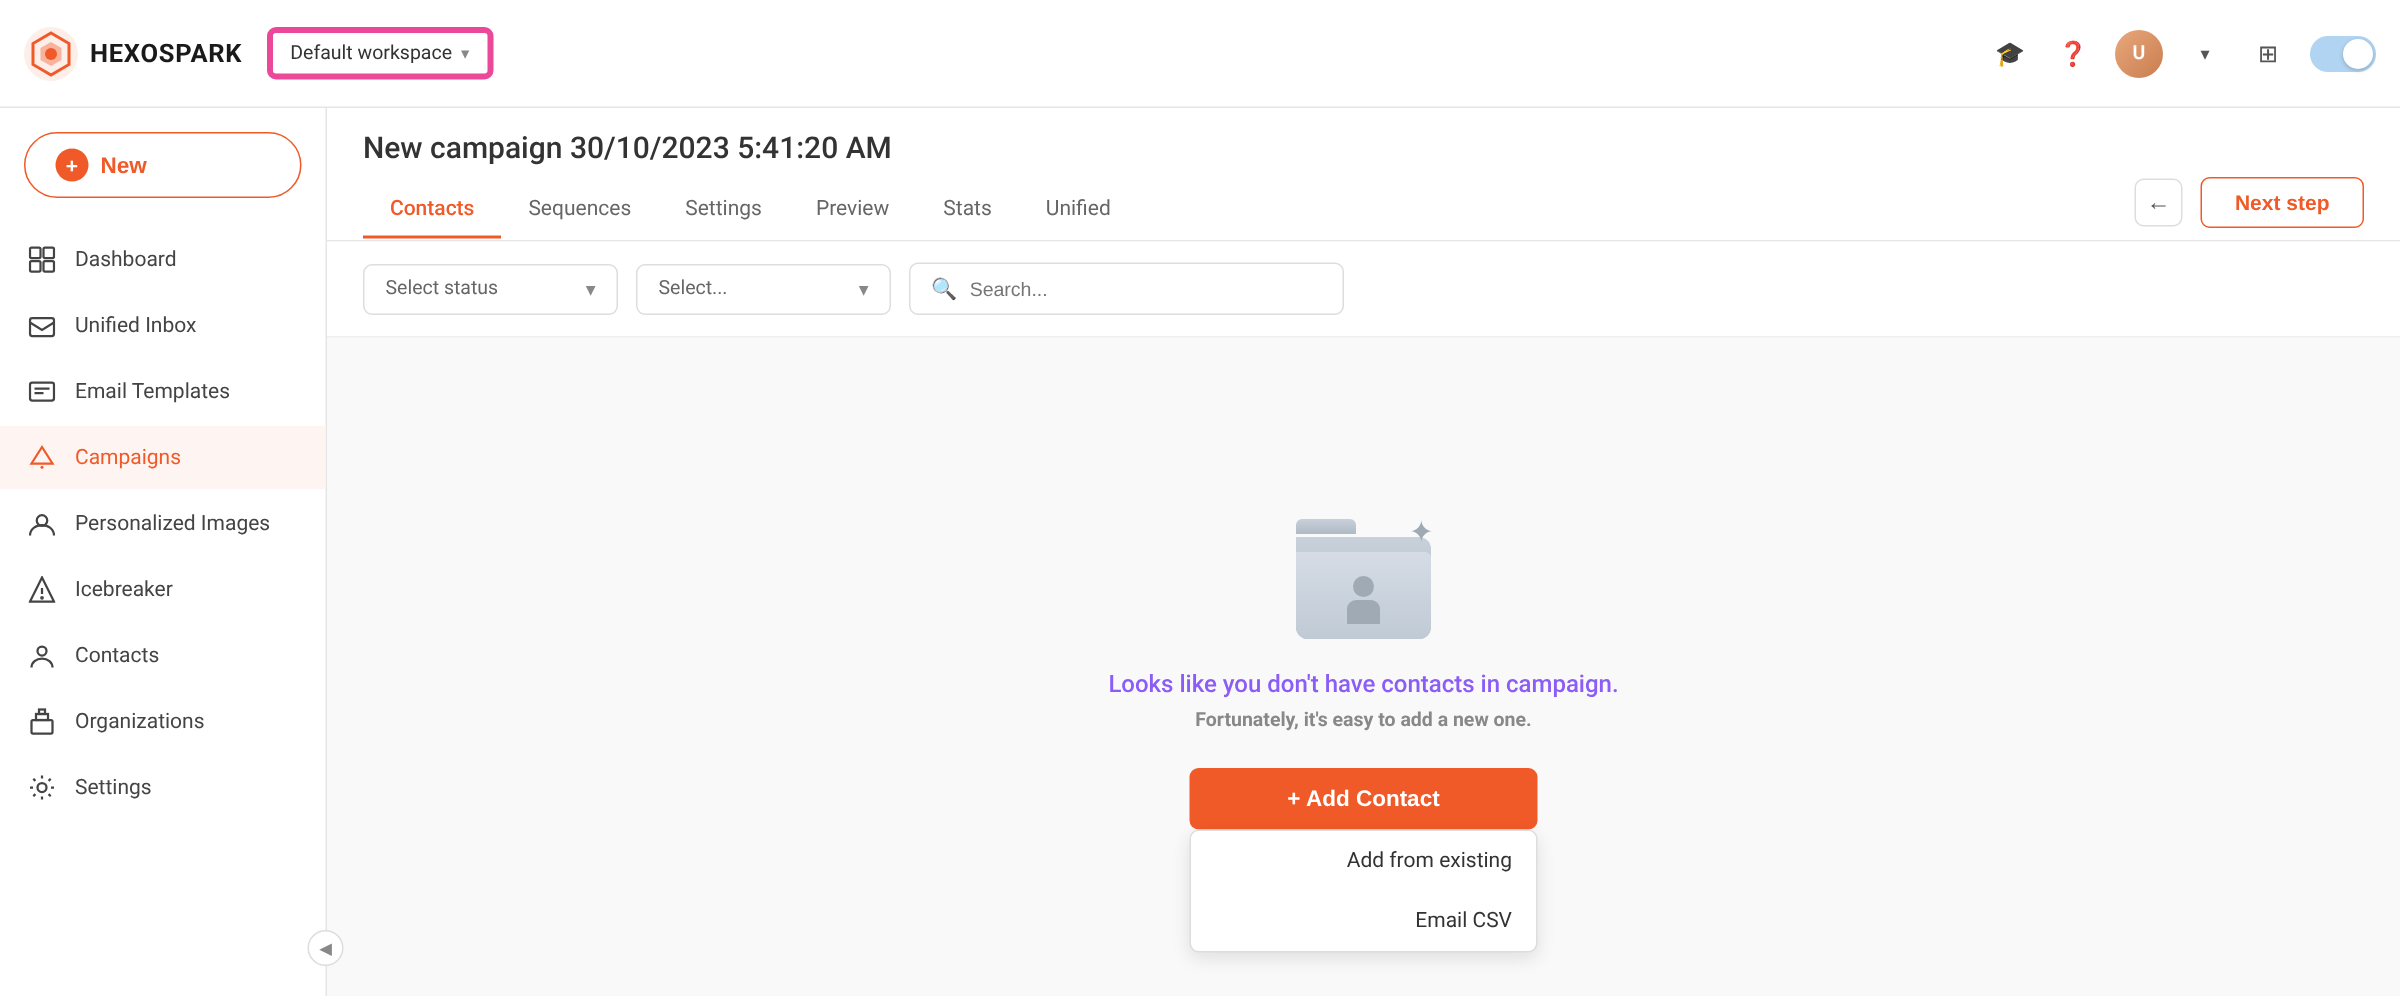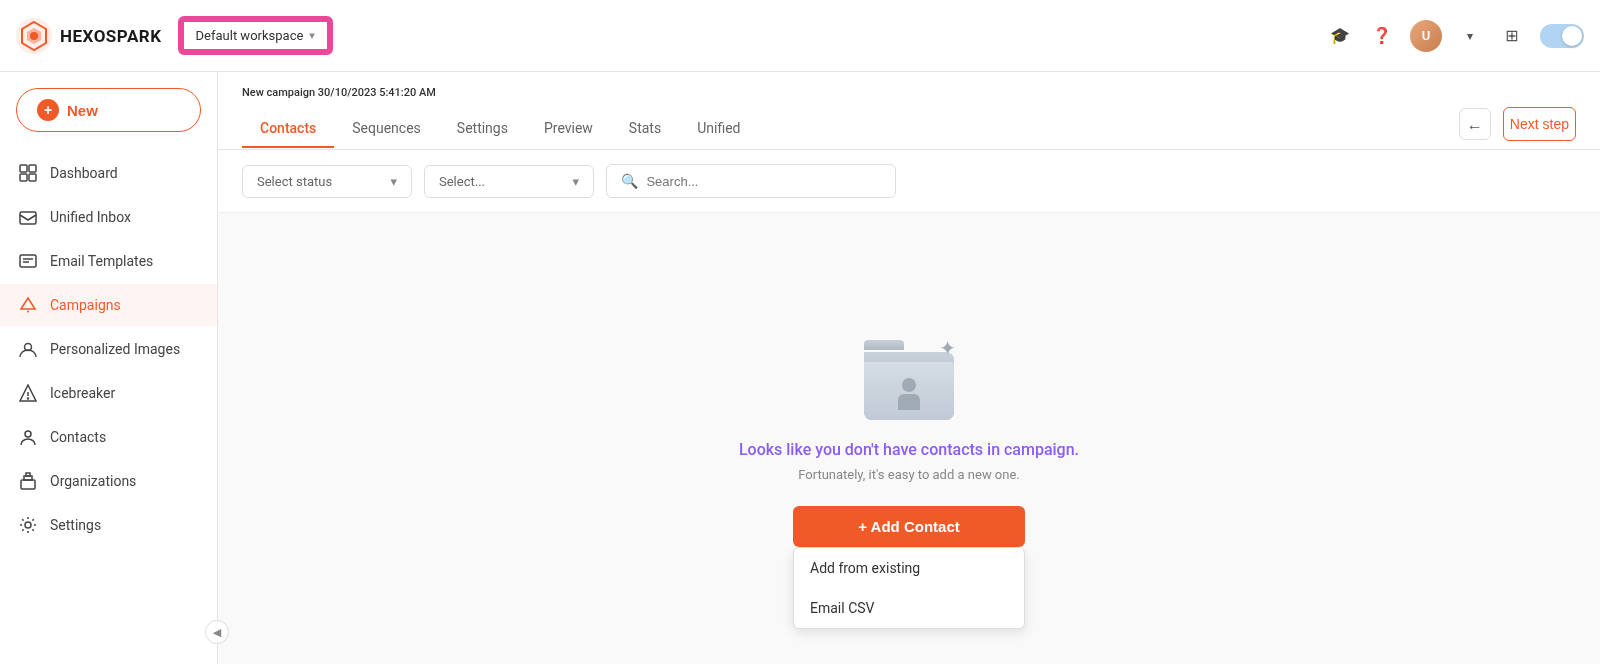--- a/index.html
+++ b/index.html
@@ -15,21 +15,21 @@
       padding: 0 16px;
       justify-content: space-between;
       flex-shrink: 0;
     }
     .navbar-left { display: flex; align-items: center; gap: 16px; }
     .logo { display: flex; align-items: center; gap: 8px; }
     .logo-icon { width: 36px; height: 36px; }
     .logo-text { font-size: 17px; font-weight: 700; color: #1a1a1a; letter-spacing: 0.5px; }
     .workspace-selector {
       display: flex; align-items: center; gap: 6px;
-      border: 6px solid #ec4899; border-radius: 6px;
+      border: 4px solid #ec4899; border-radius: 6px;
       padding: 6px 12px; cursor: pointer; background: #fff;
       font-size: 13px; color: #333;
     }
     .workspace-selector .chevron { color: #888; font-size: 11px; }
     .navbar-right { display: flex; align-items: center; gap: 14px; }
     .nav-icon { width: 28px; height: 28px; border-radius: 50%; display: flex; align-items: center; justify-content: center; cursor: pointer; color: #555; font-size: 16px; }
     .avatar { width: 32px; height: 32px; border-radius: 50%; background: linear-gradient(135deg, #e8a87c, #c97d4e); display: flex; align-items: center; justify-content: center; color: #fff; font-size: 13px; font-weight: 600; cursor: pointer; }
     .toggle-switch {
       width: 44px; height: 24px; background: #b0d4f1; border-radius: 12px;
       position: relative; cursor: pointer;
@@ -95,46 +95,46 @@
     .content { flex: 1; display: flex; flex-direction: column; overflow: hidden; background: #f9f9f9; }
 
     
     .campaign-header {
       background: #fff;
       border-bottom: 1px solid #e5e5e5;
       padding: 0 24px;
       flex-shrink: 0;
     }
     .campaign-title {
-      font-size: 11px; color: #333; font-weight: 500;
+      font-size: 20px; color: #333; font-weight: 500;
       padding: 14px 0 0;
     }
     .campaign-tabs {
       display: flex; align-items: center; gap: 0;
       margin-top: 8px;
     }
     .campaign-tab {
       padding: 10px 18px;
       font-size: 14px;
       color: #666;
       cursor: pointer;
       border-bottom: 2px solid transparent;
       margin-bottom: -1px;
     }
     .campaign-tab.active { color: #f05a28; border-bottom-color: #f05a28; font-weight: 500; }
     .tab-actions { margin-left: auto; display: flex; align-items: center; gap: 12px; padding-bottom: 8px; }
     .back-btn { width: 32px; height: 32px; border: 1px solid #ddd; border-radius: 6px; display: flex; align-items: center; justify-content: center; cursor: pointer; color: #555; background: #fff; }
     .next-step-btn {
-      padding: 8px 6px;
+      padding: 8px 22px;
       background: #fff;
       border: 1.5px solid #f05a28;
       border-radius: 6px;
       color: #f05a28;
       font-size: 14px;
-      font-weight: 400;
+      font-weight: 700;
       cursor: pointer;
     }
 
     
     .filters-bar {
       display: flex; align-items: center; gap: 12px;
       padding: 14px 24px;
       background: #fff;
       border-bottom: 1px solid #eee;
       flex-shrink: 0;
@@ -202,21 +202,21 @@
       bottom: 8px; left: 50%; transform: translateX(-50%);
       width: 30px; height: 34px;
     }
     .person-head { width: 14px; height: 14px; border-radius: 50%; background: #a0aab5; margin: 0 auto 2px; }
     .person-body { width: 22px; height: 16px; border-radius: 6px 6px 0 0; background: #a0aab5; margin: 0 auto; }
     .folder-spark {
       position: absolute; top: 6px; right: 8px;
       font-size: 20px; color: #a0aab5;
     }
     .empty-title { font-size: 16px; color: #8b5cf6; font-weight: 500; margin-bottom: 8px; text-align: center; }
-    .empty-subtitle { font-size: 13px; color: #888; margin-bottom: 24px; text-align: center; }
+    .empty-subtitle { font-size: 13px; color: #888; margin-bottom: 24px; text-align: center; font-weight: bold; }
 
     
     .add-contact-container { position: relative; display: inline-block; }
     .add-contact-btn {
       display: flex; align-items: center; gap: 8px;
       padding: 12px 28px;
       background: #f05a28;
       border: none;
       border-radius: 6px;
       color: #fff;
@@ -236,20 +236,21 @@
       border-radius: 6px;
       box-shadow: 0 4px 12px rgba(0,0,0,0.1);
       overflow: hidden;
       z-index: 10;
     }
     .dropdown-item {
       padding: 12px 16px;
       font-size: 14px;
       color: #333;
       cursor: pointer;
+      text-align: right;
     }
   </style>
 </head>
 <body>
 
 <div class="navbar">
   <div class="navbar-left">
     <div class="logo">
 
       <svg class="logo-icon" viewBox="0 0 36 36" fill="none" xmlns="http://www.w3.org/2000/svg">

